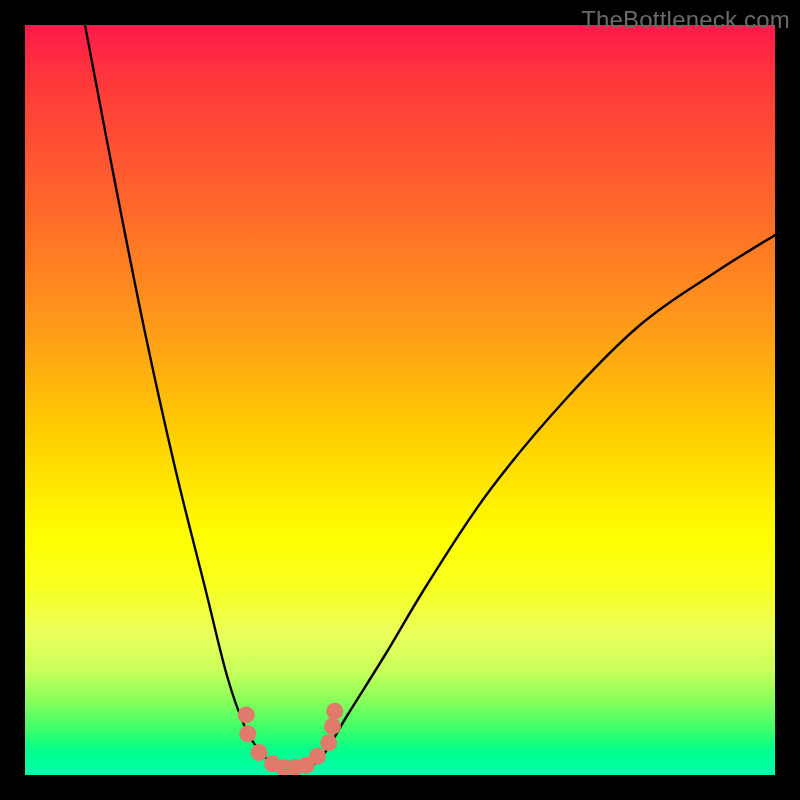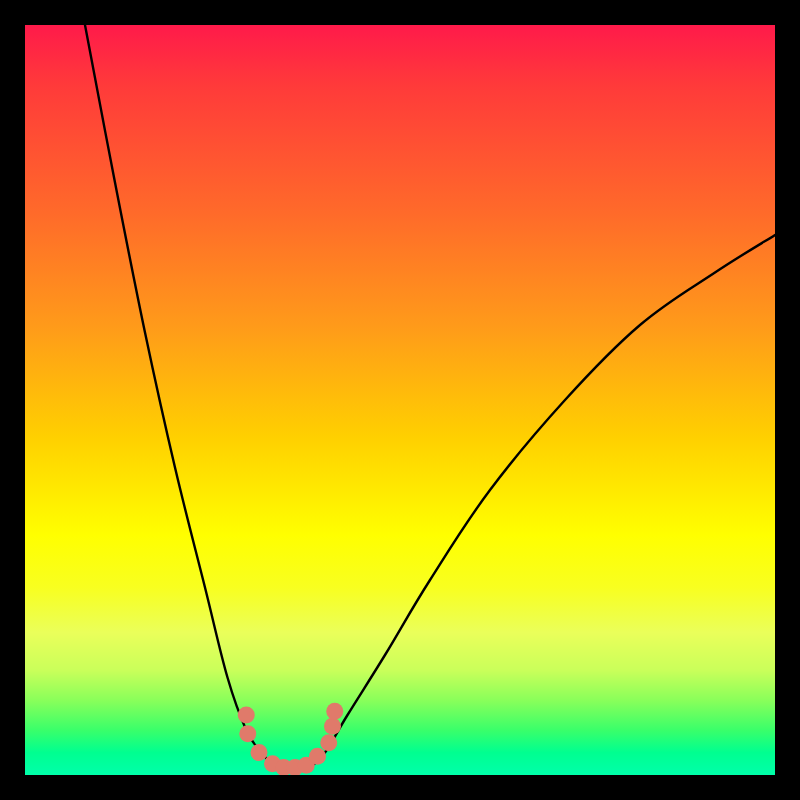--- a/index.html
+++ b/index.html
@@ -92,13 +92,14 @@
           <circle cx="258.75" cy="742.5" r="8.5" class="marker"></circle>
           <circle cx="270" cy="742.5" r="8.5" class="marker"></circle>
           <circle cx="281.25" cy="740.25" r="8.5" class="marker"></circle>
           <circle cx="292.5" cy="731.25" r="8.5" class="marker"></circle>
           <circle cx="303.75" cy="717.75" r="8.5" class="marker"></circle>
           <circle cx="307.5" cy="701.25" r="8.5" class="marker"></circle>
           <circle cx="309.75" cy="686.25" r="8.5" class="marker"></circle>
         </g>
     </svg>
   </div>
+  <div class="watermark">TheBottleneck.com</div>
 </div>
 
 </body></html>

